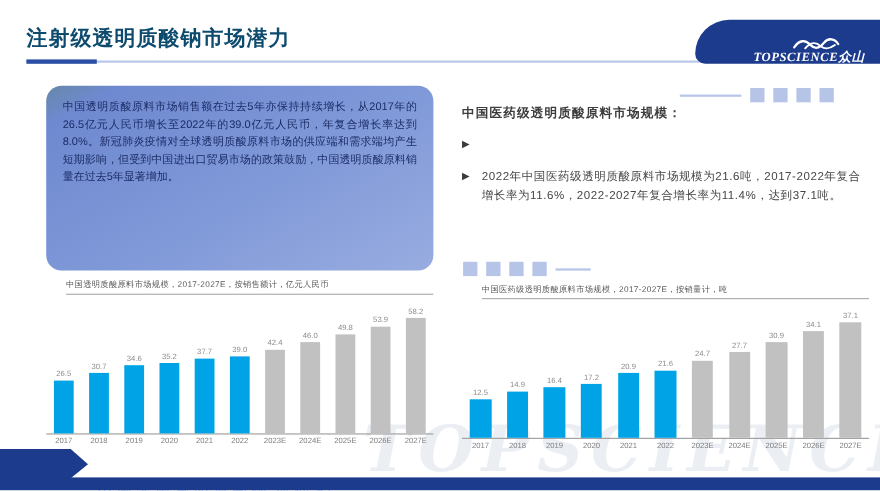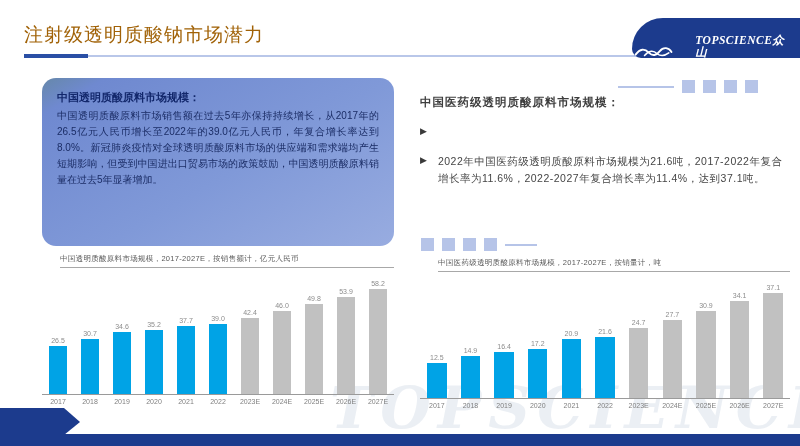--- a/index.html
+++ b/index.html
@@ -4,28 +4,28 @@
 <style>
   html,body{margin:0;padding:0;background:#e8e8e8;}
   .slide{
     position:relative;width:800px;height:446px;background:#ffffff;
     font-family:"Liberation Sans","DejaVu Sans",sans-serif;overflow:hidden;
     margin:0 auto;
   }
   
   .page-title{
     position:absolute;left:24px;top:22px;margin:0;
-    font-size:19px;font-weight:normal;color:#a16207;letter-spacing:1px;
+    font-size:19px;font-weight:bold;color:#0c4a6e;letter-spacing:1px;
   }
   .title-rule{position:absolute;left:24px;top:55px;width:776px;height:2px;background:#b9c7e9;}
   .title-rule .dark-seg{position:absolute;left:0;top:-1px;width:64px;height:4px;background:#2a4fa5;display:block;}
   .logo-chip{
     position:absolute;right:0;top:18px;width:168px;height:40px;
     background:#1c3b8d;border-top-left-radius:34px;border-bottom-left-radius:10px;
-    display:flex;flex-direction:row;align-items:flex-end;justify-content:center;
+    display:flex;flex-direction:column;align-items:flex-end;justify-content:flex-end;
     padding-right:14px;box-sizing:border-box;
   }
   .logo-text{
     font-family:"Liberation Serif","DejaVu Serif",serif;font-style:italic;font-weight:bold;
     color:#ffffff;font-size:11.5px;letter-spacing:0.5px;line-height:1;margin-top:1px;
   }
   .wave-icon{margin-right:22px;}
   
   .info-box{
     position:absolute;left:42px;top:78px;width:352px;height:168px;box-sizing:border-box;
@@ -93,21 +93,20 @@
   </div>
   <div class="logo-chip">
     <svg class="wave-icon" width="46" height="13" viewBox="0 0 46 13">
       <path d="M4 10 C9 3,14 3,19 8 C23 12,27 11,31 6 C35 1,41 2,44 7" stroke="#ffffff" stroke-width="2.1" fill="none" stroke-linecap="round"></path>
       <path d="M14 11 C19 5,24 5,28 9 C32 12,37 11,41 8" stroke="#ffffff" stroke-width="1.7" fill="none" stroke-linecap="round"></path>
     </svg>
     <span class="logo-text">TOPSCIENCE众山</span>
   </div>
 
   <div class="info-box">
-    <h3>中国透明质酸原料市场规模：</h3>
     <p>中国透明质酸原料市场销售额在过去5年亦保持持续增长，从2017年的26.5亿元人民币增长至2022年的39.0亿元人民币，年复合增长率达到8.0%。新冠肺炎疫情对全球透明质酸原料市场的供应端和需求端均产生短期影响，但受到中国进出口贸易市场的政策鼓励，中国透明质酸原料销量在过去5年显著增加。</p>
   </div>
 
   <div class="right-panel">
     <div class="deco-row deco-top">
       <span class="deco-line" style="width:56px"></span>
       <span class="deco-sq"></span>
       <span class="deco-sq"></span>
       <span class="deco-sq"></span>
       <span class="deco-sq"></span>

